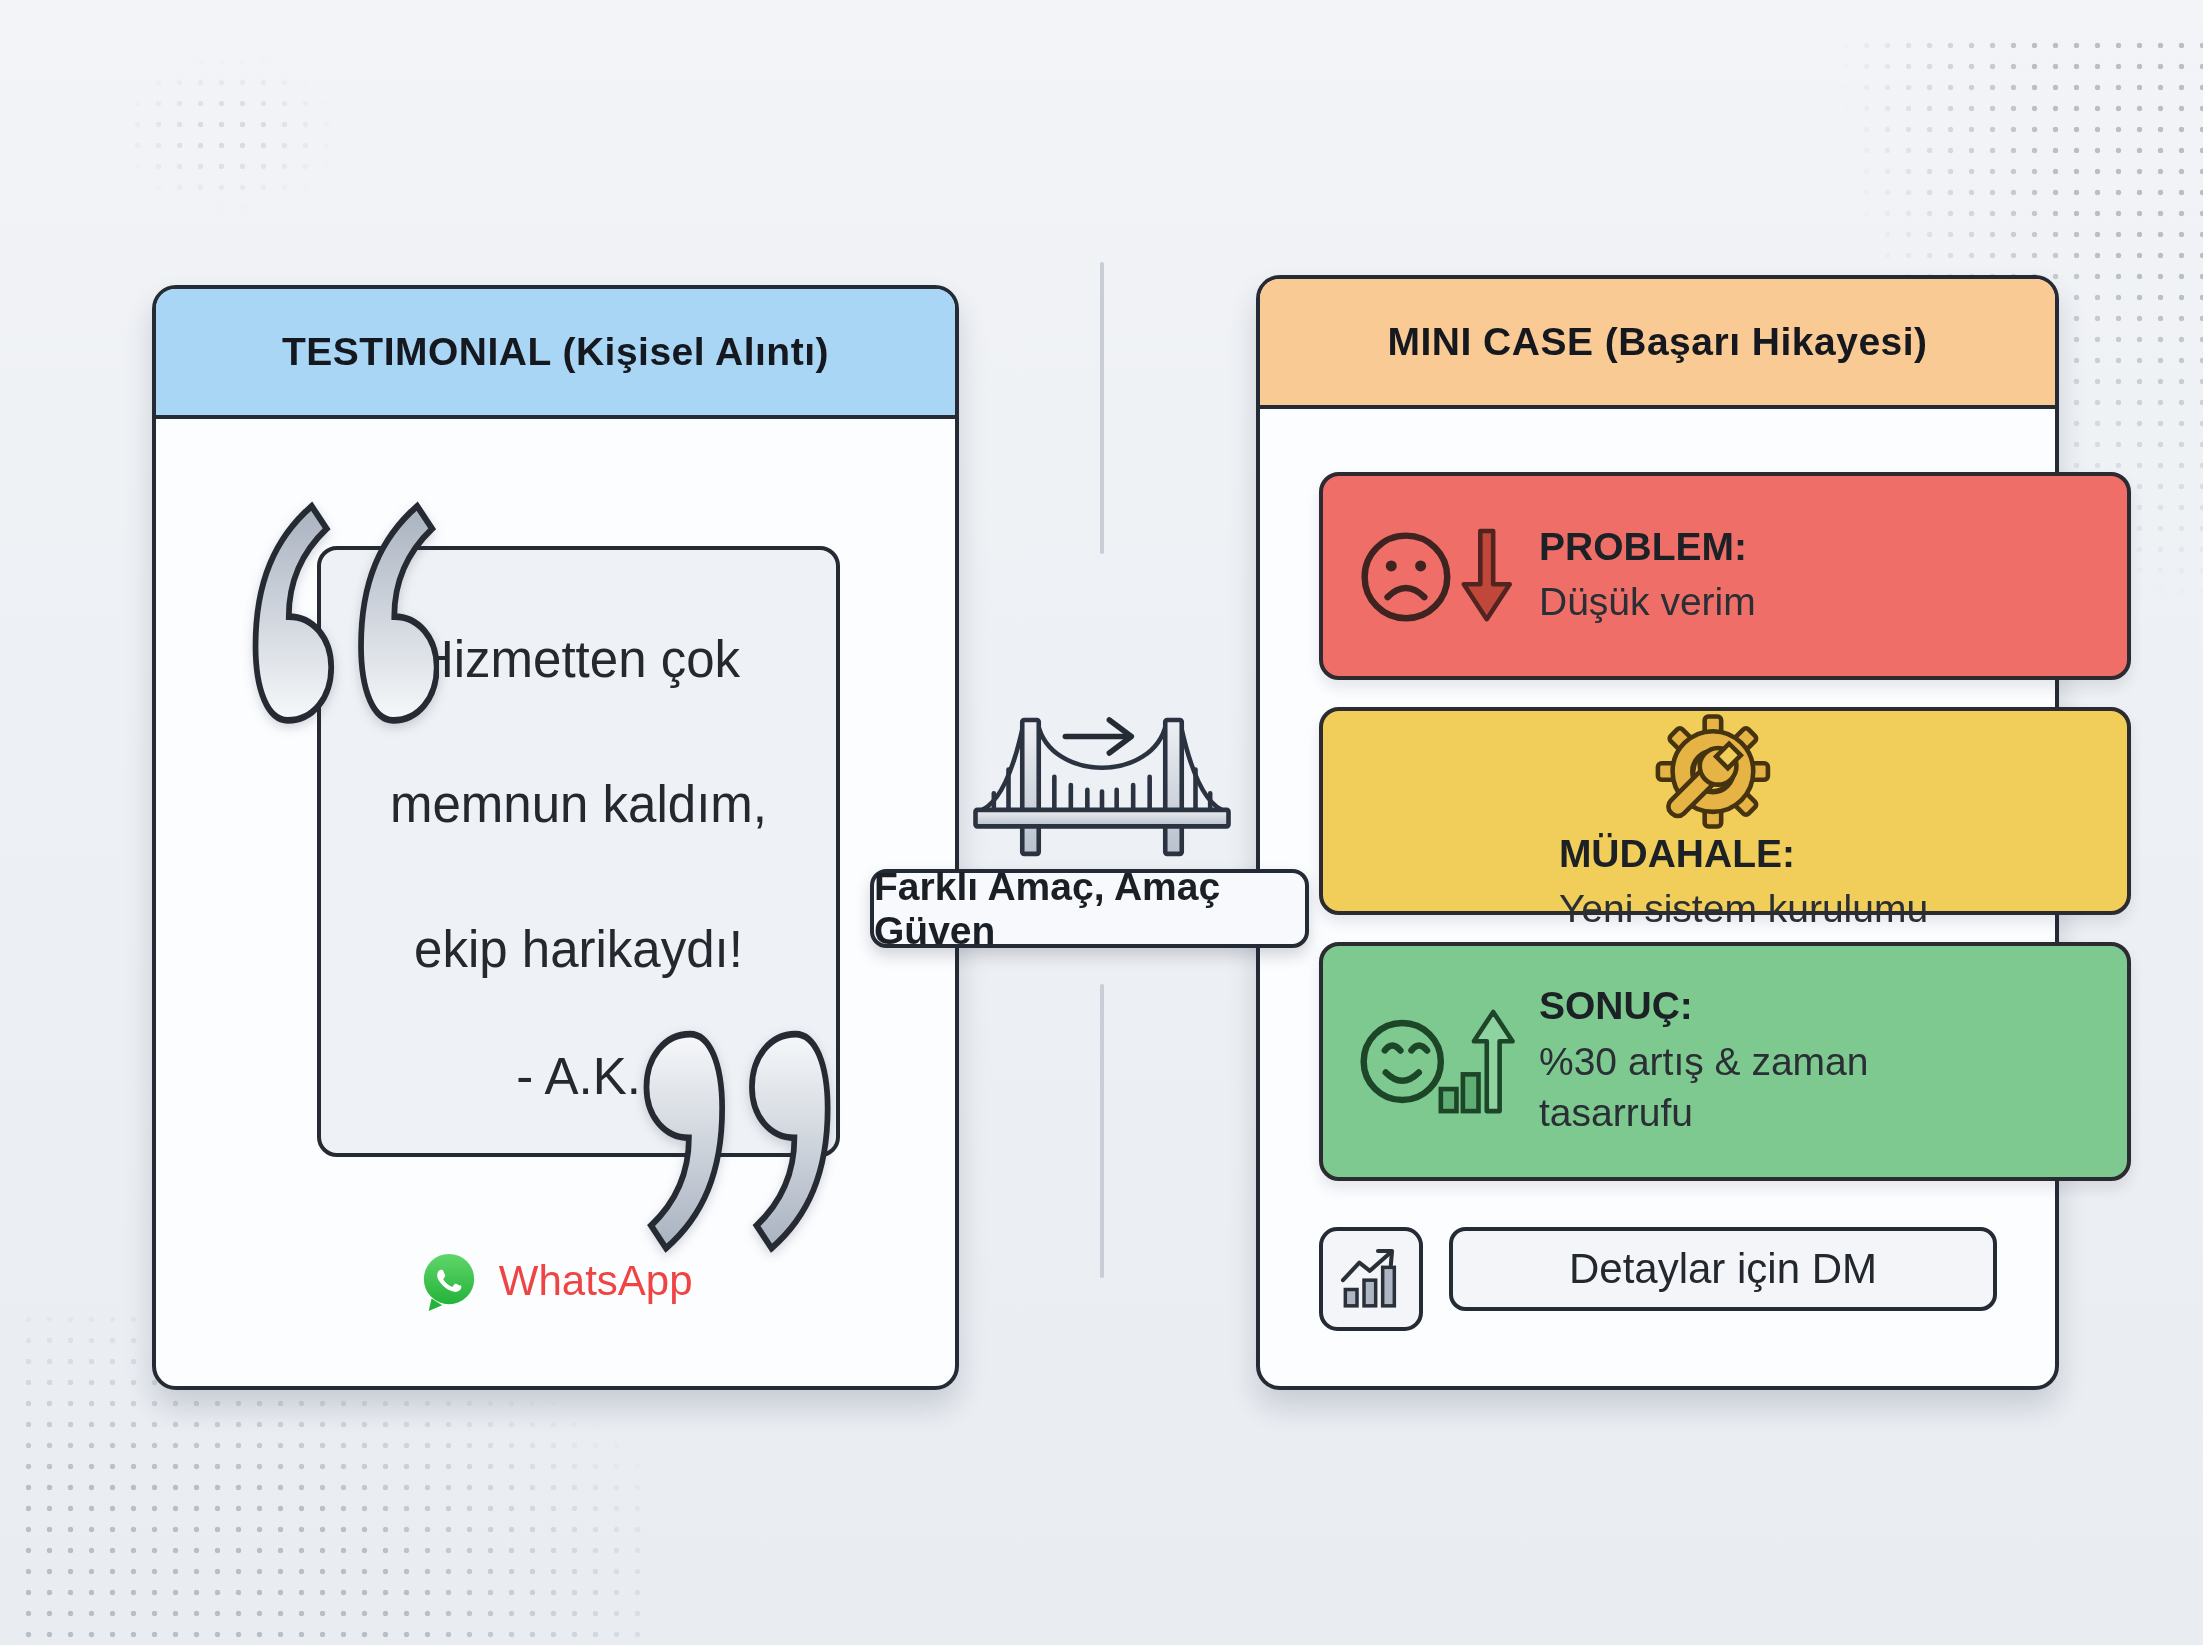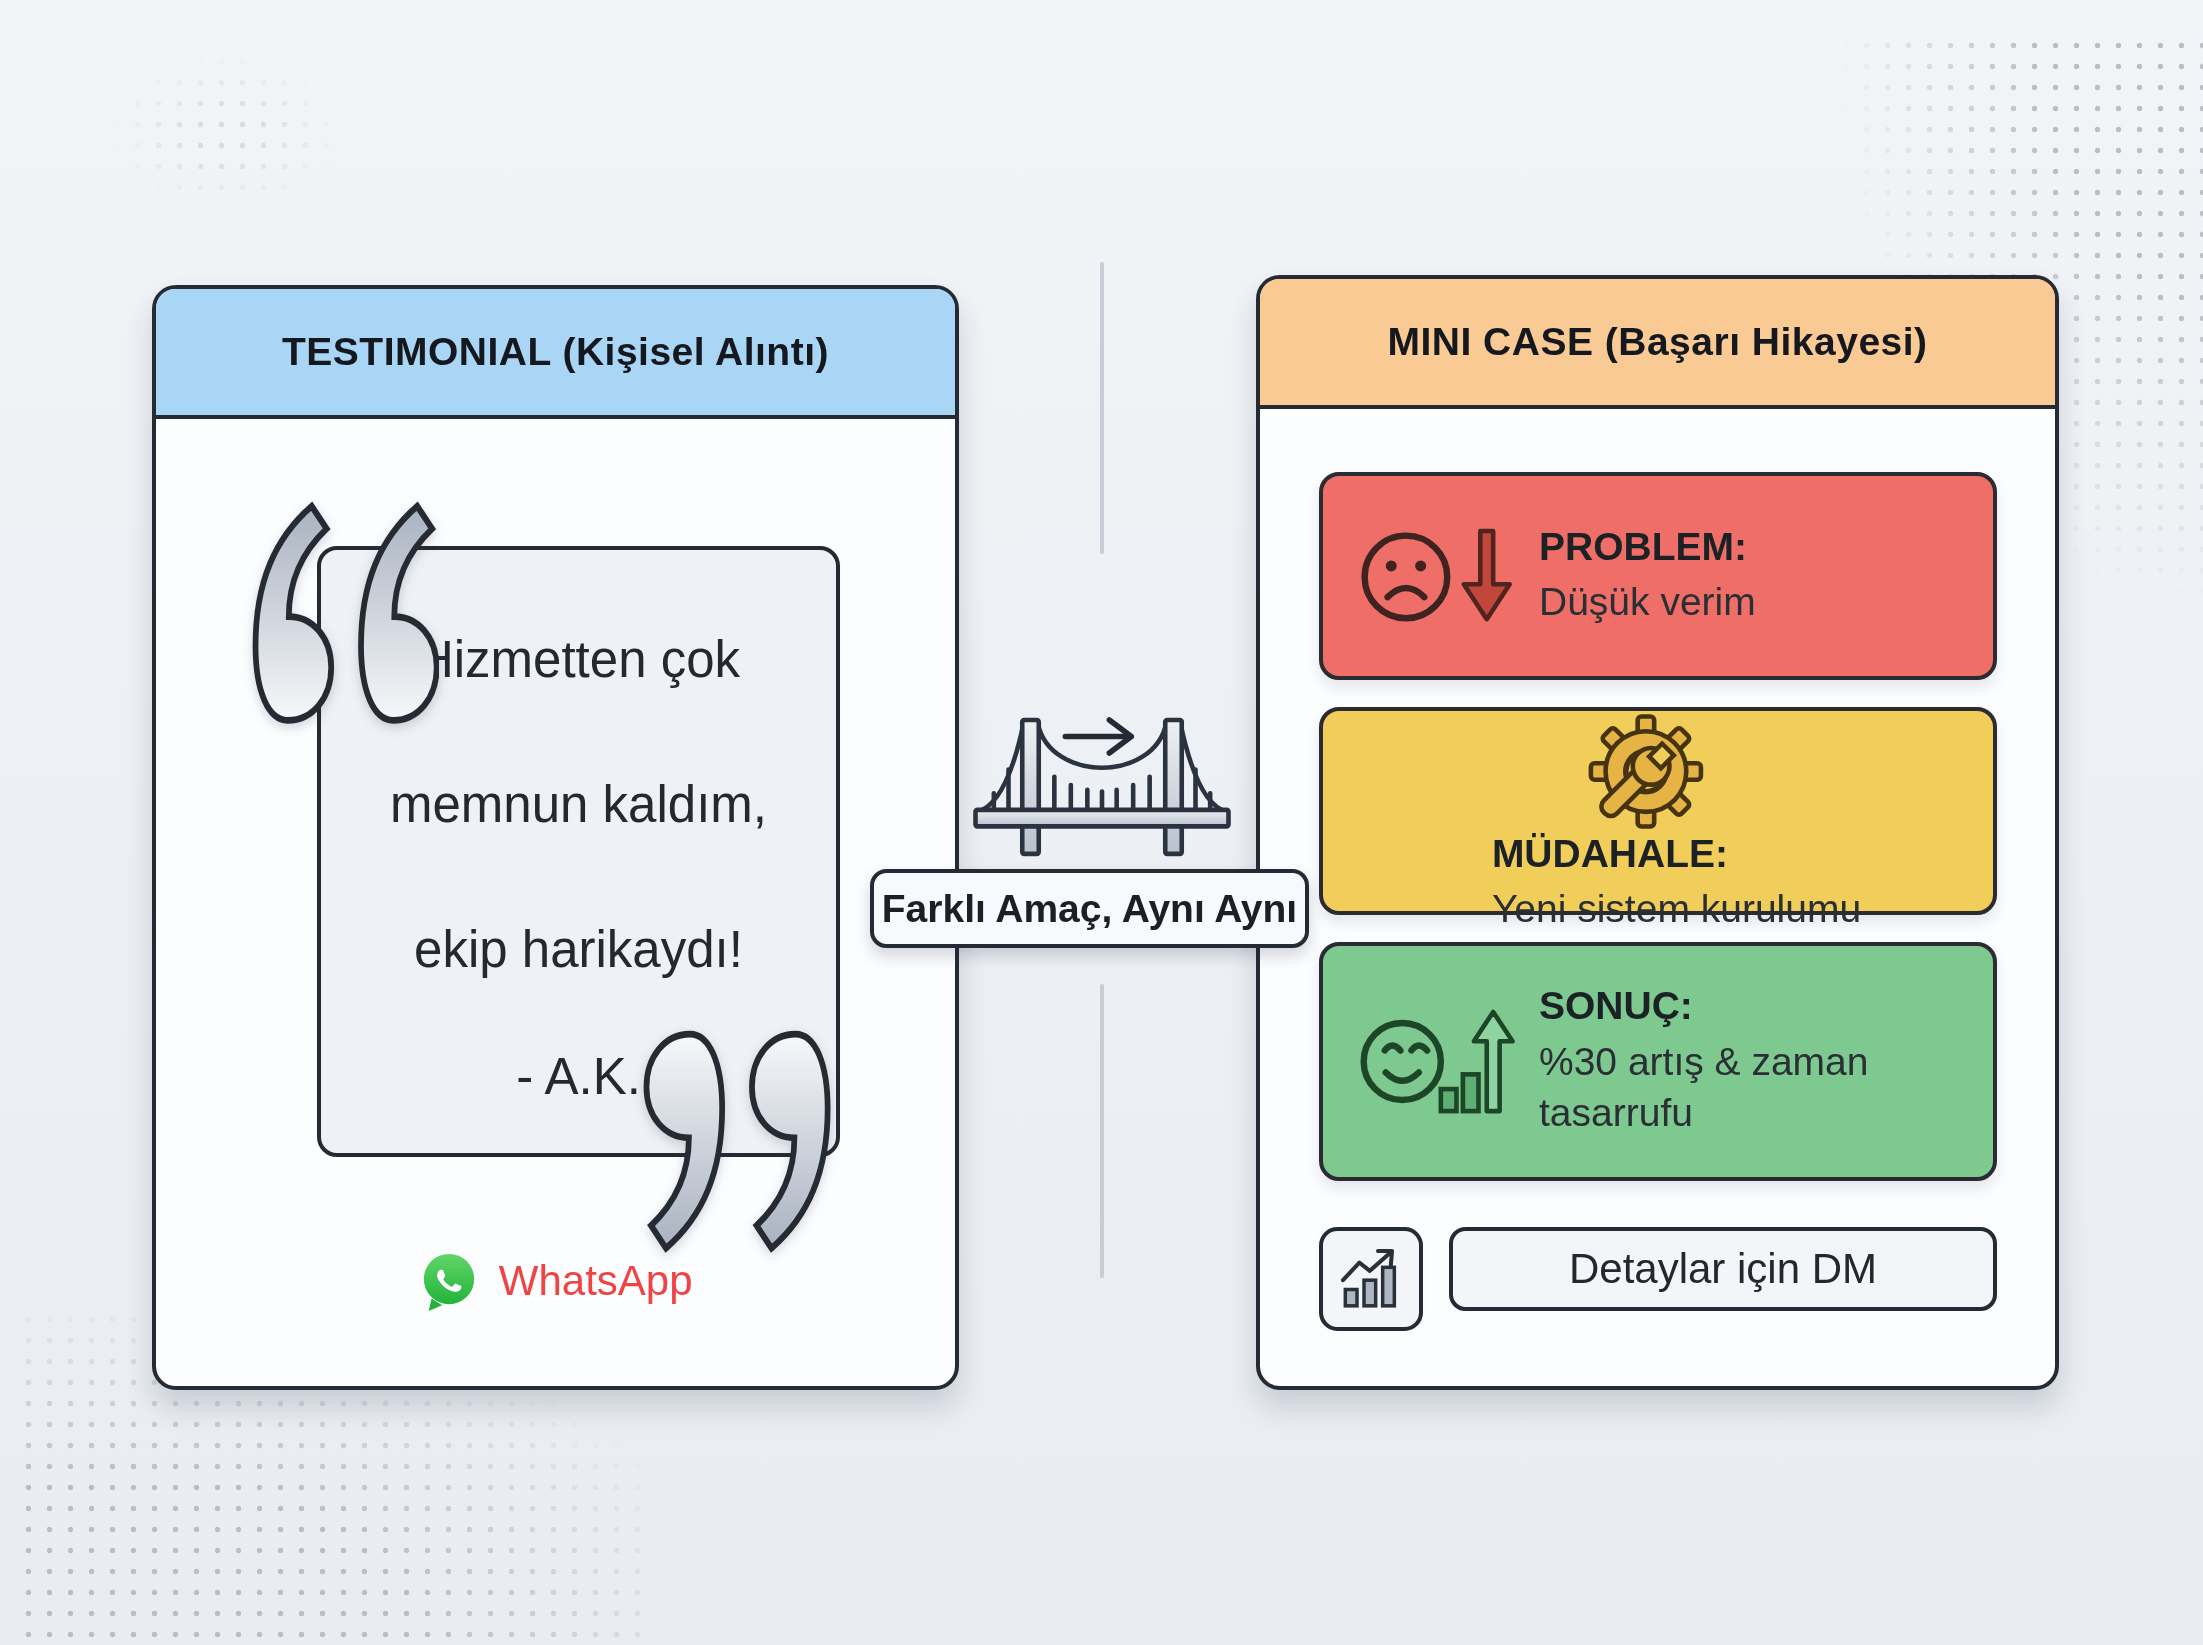--- a/index.html
+++ b/index.html
@@ -51,21 +51,21 @@
 
   
   .bridge-wrap{position:absolute;left:970px;top:709px;width:264px;height:154px;}
   .pill{position:absolute;left:870px;top:869px;width:439px;height:79px;box-sizing:border-box;
         background:#f7f9fc;border:4.6px solid #242b35;border-radius:16.5px;z-index:6;
         display:flex;align-items:center;justify-content:center;
         box-shadow:0 7.3px 14.7px rgba(25,35,55,.18);}
   .pill span{font-size:39px;font-weight:bold;color:#1b2027;}
 
   
-  .case-row{position:absolute;left:59px;width:678px;box-sizing:border-box;
+  .case-row{position:absolute;left:59px;width:812px;box-sizing:border-box;
         border:4.6px solid #2b2b31;border-radius:20px;display:flex;align-items:center;
         padding-left:37px;box-shadow:0 7.3px 13px rgba(40,40,60,.10);}
   .row-problem{top:193px;height:208px;}
   .row-intervention{top:428px;height:208px;flex-direction:column;}
   .row-result{top:663px;height:239px;}
   .row-icon{flex:none;width:179px;display:flex;align-items:center;}
   .row-text{display:flex;flex-direction:column;justify-content:center;}
   .row-label{font-size:39px;font-weight:bold;color:#1c2126;margin-bottom:7.3px;}
   .row-value{font-size:39px;color:#2a2e35;line-height:1.32;max-width:432px;}
 
@@ -177,21 +177,21 @@
         <rect x="6" y="110" width="276" height="18" rx="2"></rect>
       </g>
       <g stroke="#242b35" stroke-width="6" fill="none" stroke-linecap="round" stroke-linejoin="round">
         <line x1="104" y1="30" x2="172" y2="30"></line>
         <path d="M152 12 L176 30 L152 48"></path>
       </g>
     </svg>
   </div>
 
   <div class="pill">
-    <span>Farklı Amaç, Aynı Aynı</span>
+    <span>Farklı Amaç, Amaç Güven</span>
   </div>
 
   <section class="card card-right">
     <header class="card-header" style="background-color: rgb(249, 202, 148);">
       <span>MINI CASE (Başarı Hikayesi)</span>
     </header>
 
     <div class="case-row row-problem" style="background-color: rgb(239, 111, 104);">
       <div class="row-icon">
         <svg width="158" height="112" viewBox="0 0 172 122">

